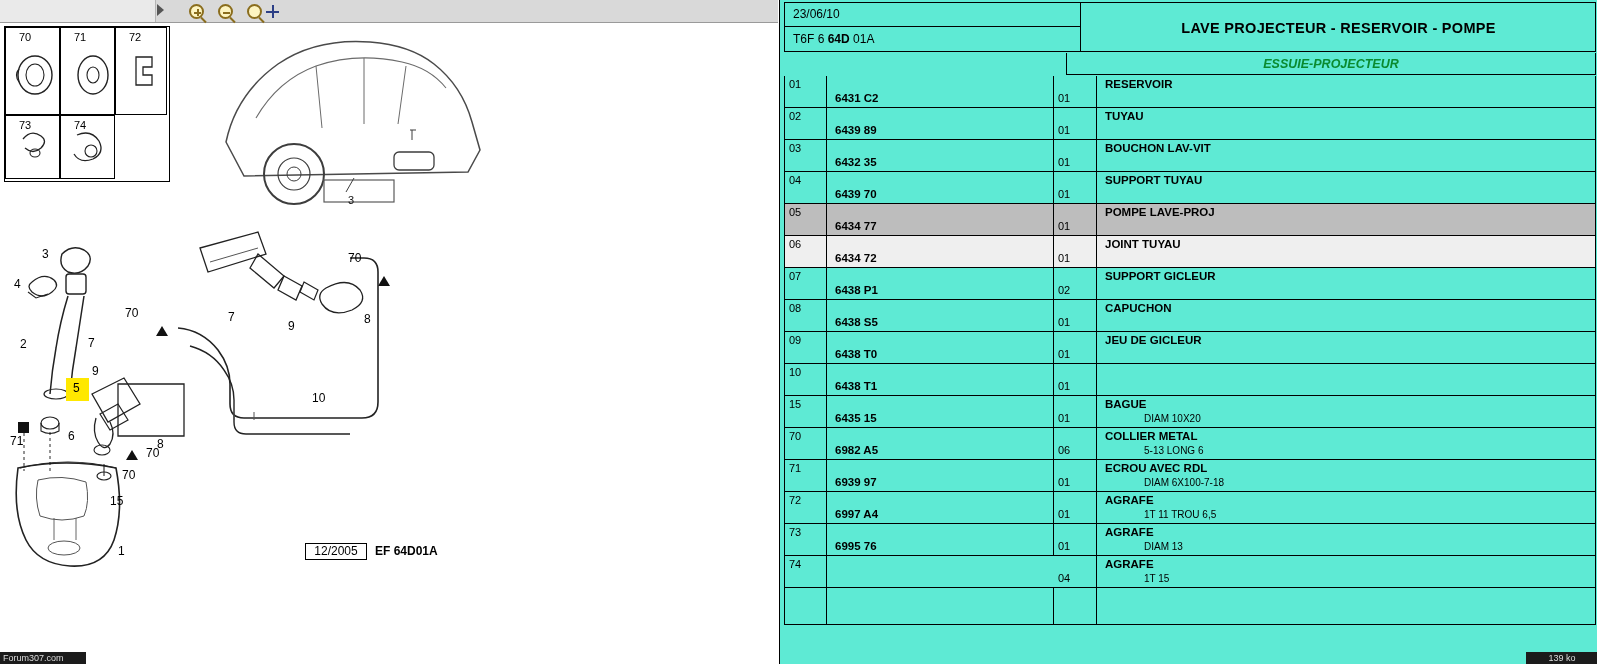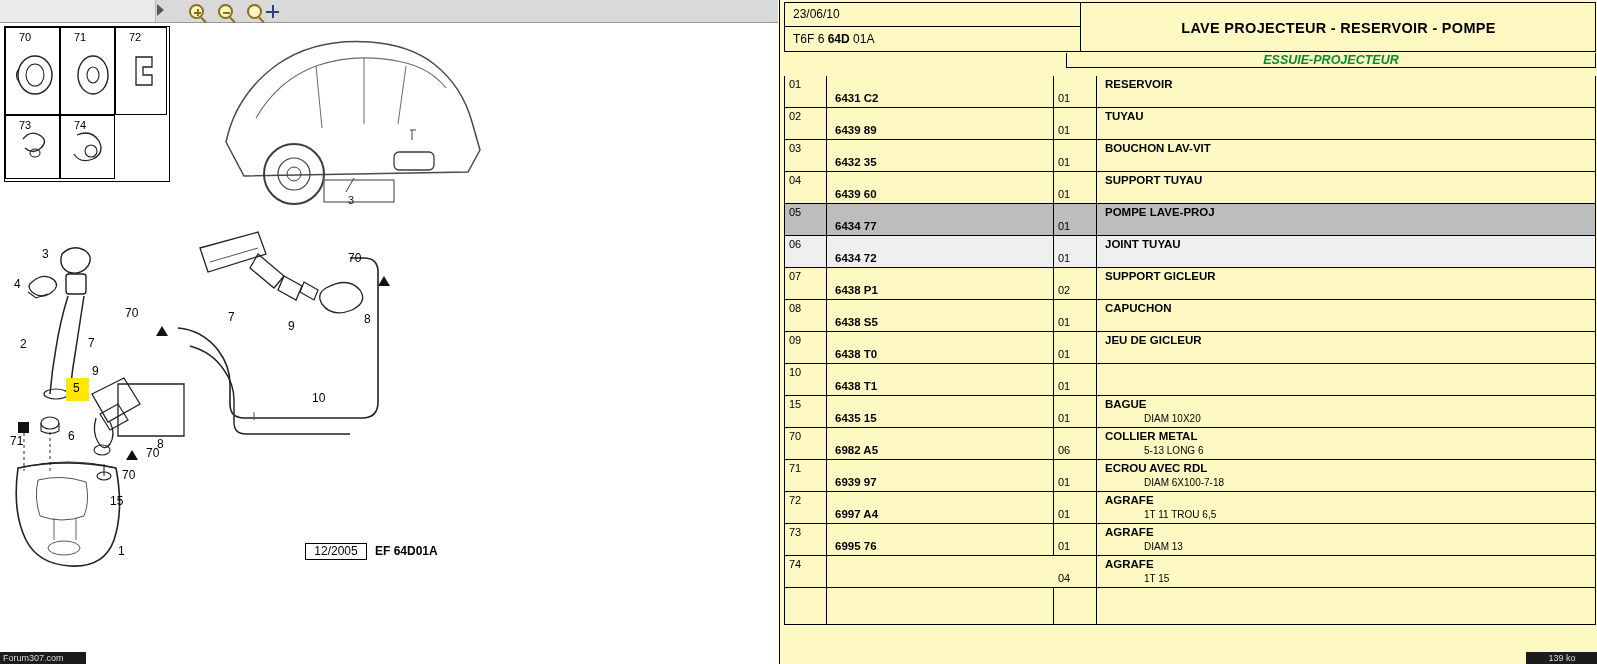--- a/index.html
+++ b/index.html
@@ -33,28 +33,28 @@
 
   #highlight-5{position:absolute;left:66px;top:356px;width:23px;height:23px;background:#ffe800;}
   #highlight-5 span{position:absolute;left:7px;top:3px;font-size:12px;color:#000;}
 
   #date-box{position:absolute;left:305px;top:521px;width:62px;height:17px;border:1px solid #000;box-sizing:border-box;text-align:center;font-size:12px;line-height:15px;}
   #ef-code{position:absolute;left:375px;top:522px;font-size:12px;font-weight:bold;}
 
   #forum-tag{position:absolute;left:0;bottom:0;width:86px;height:12px;background:#1b1b1b;color:#dcdcdc;font-size:9px;line-height:12px;padding-left:3px;box-sizing:border-box;font-family:"Liberation Sans",sans-serif;}
 
   
-  #right-pane{position:absolute;left:779px;top:0;width:818px;height:664px;background:#fef9c3;border-left:1px solid #000;}
+  #right-pane{position:absolute;left:779px;top:0;width:818px;height:664px;background:#5eead4;border-left:1px solid #000;}
   #hdr{position:absolute;left:4px;top:2px;width:812px;height:50px;border:1px solid #000;box-sizing:border-box;}
   #hdr .cell-date{position:absolute;left:0;top:0;width:296px;height:24px;border-bottom:1px solid #000;border-right:1px solid #000;box-sizing:border-box;font-size:12px;padding:4px 0 0 8px;}
   #hdr .cell-ref{position:absolute;left:0;top:24px;width:296px;height:25px;border-right:1px solid #000;box-sizing:border-box;font-size:12px;padding:5px 0 0 8px;}
   #hdr .cell-title{position:absolute;left:296px;top:0;width:515px;height:49px;box-sizing:border-box;display:flex;align-items:center;justify-content:center;font-size:14.5px;font-weight:bold;letter-spacing:.3px;}
   #hdr .cell-ref b{font-weight:bold;}
 
-  #subhdr{position:absolute;left:286px;top:53px;width:530px;height:15px;border:1px solid #000;border-top:none;box-sizing:border-box;display:flex;align-items:center;justify-content:center;}
+  #subhdr{position:absolute;left:286px;top:53px;width:530px;height:22px;border:1px solid #000;border-top:none;box-sizing:border-box;display:flex;align-items:center;justify-content:center;}
   #subhdr span{color:#0a8a2f;font-style:italic;font-weight:bold;font-size:12.5px;}
 
   #tbl{position:absolute;left:4px;top:76px;width:812px;border:1px solid #000;border-top:none;box-sizing:border-box;}
   .row{position:relative;height:32px;border-bottom:1px solid #000;box-sizing:border-box;}
   .row:last-child{border-bottom:none;}
   .c-pos{position:absolute;left:0;top:0;width:42px;height:100%;border-right:1px solid #000;box-sizing:border-box;font-size:11px;padding:2px 0 0 4px;}
   .c-ref{position:absolute;left:42px;top:0;width:227px;height:100%;border-right:1px solid #000;box-sizing:border-box;font-size:11.5px;font-weight:bold;padding:16px 0 0 8px;}
   .c-qty{position:absolute;left:269px;top:0;width:43px;height:100%;border-right:1px solid #000;box-sizing:border-box;font-size:11px;padding:16px 0 0 4px;}
   .c-desc{position:absolute;left:312px;top:0;right:0;height:100%;box-sizing:border-box;padding:2px 0 0 8px;}
   .c-desc .d1{font-size:11.5px;font-weight:bold;}
@@ -250,21 +250,21 @@
       <div class="row">
         <div class="c-pos">03</div>
         <div class="c-ref">6432 35</div>
         <div class="c-qty">01</div>
         <div class="c-desc">
           <div class="d1">BOUCHON LAV-VIT</div>
         </div>
       </div>
       <div class="row">
         <div class="c-pos">04</div>
-        <div class="c-ref">6439 60</div>
+        <div class="c-ref">6439 70</div>
         <div class="c-qty">01</div>
         <div class="c-desc">
           <div class="d1">SUPPORT TUYAU</div>
         </div>
       </div>
       <div class="row sel">
         <div class="c-pos">05</div>
         <div class="c-ref">6434 77</div>
         <div class="c-qty">01</div>
         <div class="c-desc">

